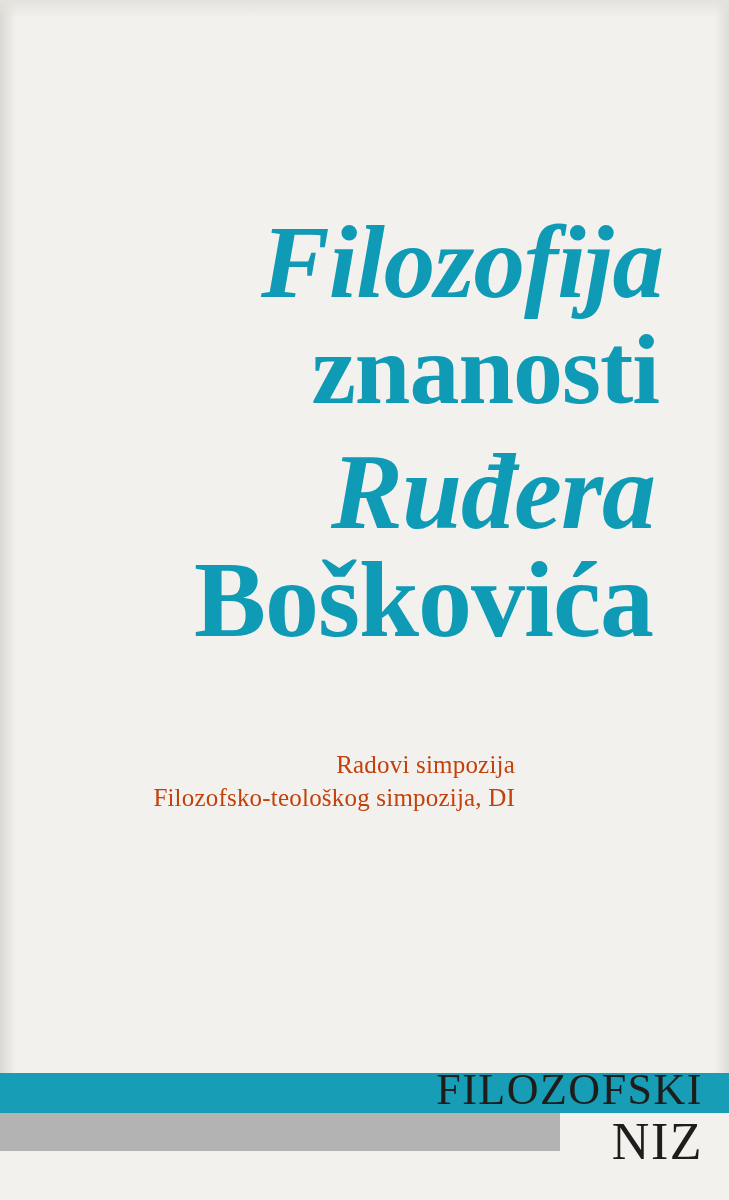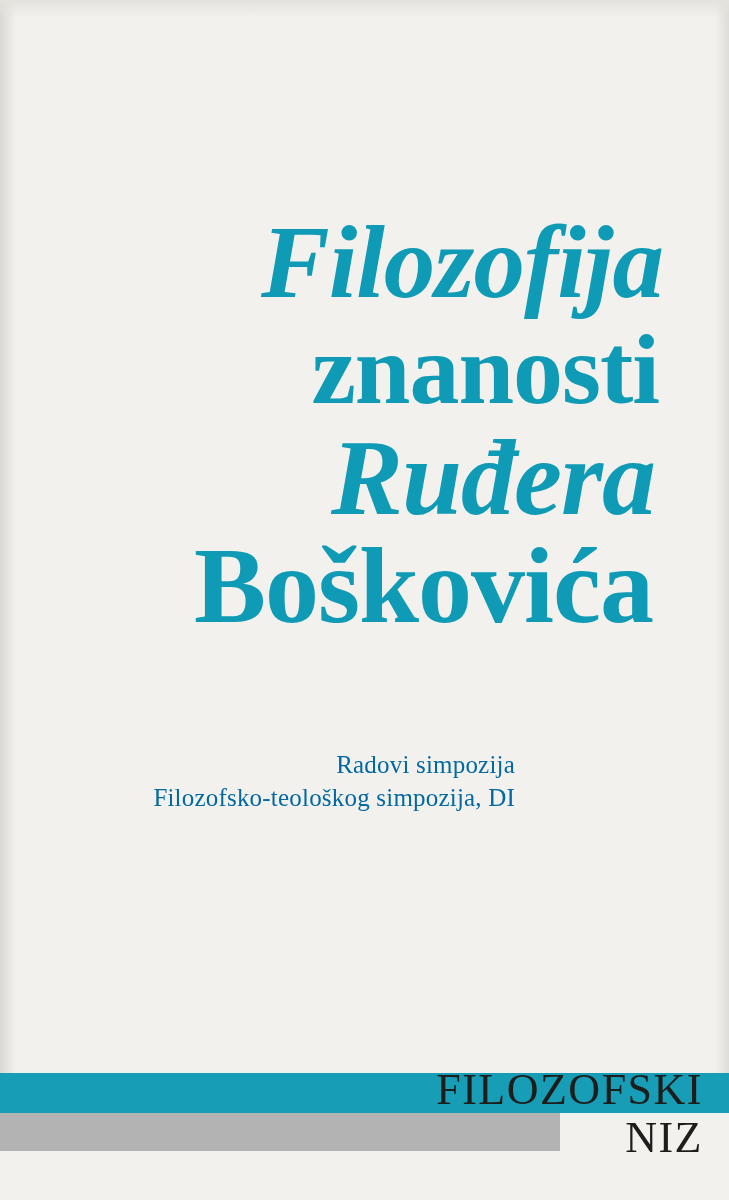--- a/index.html
+++ b/index.html
@@ -64,21 +64,21 @@
     line-height: 0.98;
     white-space: nowrap;
   }
   .t1 {
     font-size: 103px;
     font-style: italic;
     margin-bottom: 8px;
   }
   .t2 {
     font-size: 100px;
-    margin-bottom: 6px;
+    margin-bottom: 20px;
     padding-right: 4px;
   }
   .t3 {
     font-size: 108px;
     font-style: italic;
     margin-bottom: 2px;
     padding-right: 8px;
   }
   .t4 {
     font-size: 108px;
@@ -87,21 +87,21 @@
   }
 
   .subtitle-block {
     position: absolute;
     left: 0;
     top: 748px;
     width: 583px;
     text-align: right;
     padding-right: 68px;
     box-sizing: border-box;
-    color: #0369a1;
+    color: #c2410c;
     font-family: "Liberation Serif", serif;
     font-size: 25px;
     line-height: 1.32;
     letter-spacing: 0.2px;
     padding-left: 40px;
   }
 
   
   .band-teal {
     position: absolute;
@@ -144,21 +144,21 @@
     font-family: "Liberation Serif", serif;
     font-weight: normal;
     letter-spacing: 1px;
   }
   .series-line1 {
     font-size: 44px;
     line-height: 1.0;
     letter-spacing: 1.5px;
   }
   .series-line2 {
-    font-size: 44px;
+    font-size: 52px;
     line-height: 1.05;
     letter-spacing: 1.5px;
     margin-top: 3px;
   }
 </style>
 </head>
 <body>
 
 <div class="cover">
 

